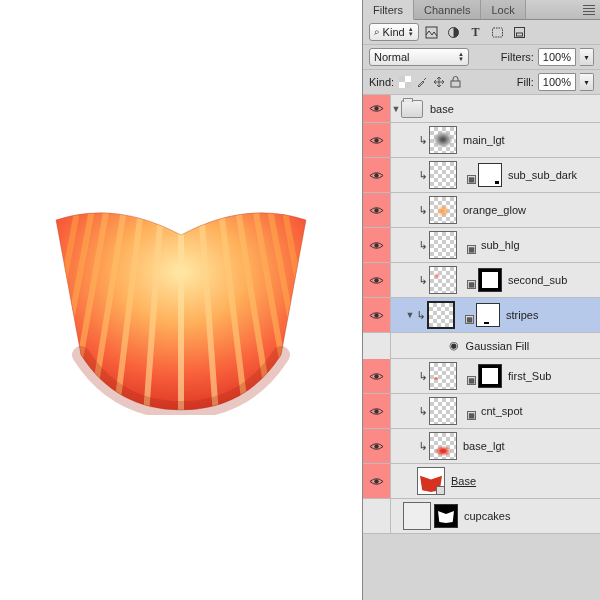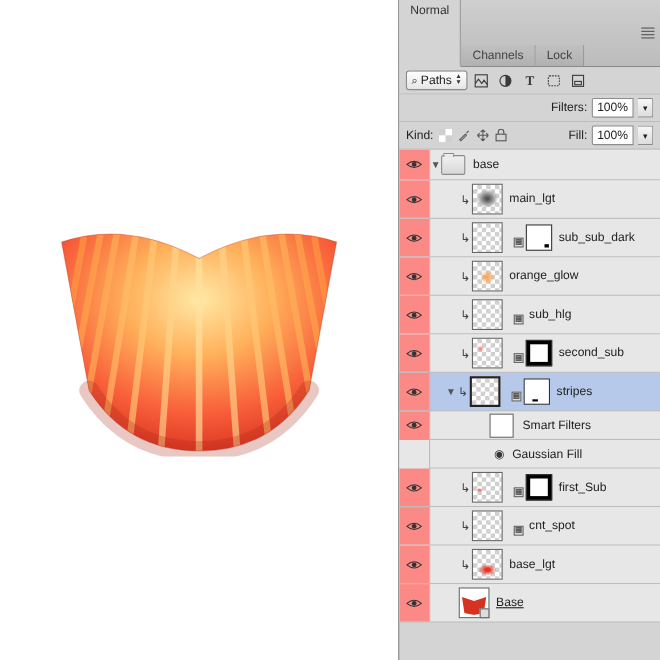--- a/index.html
+++ b/index.html
@@ -5,21 +5,21 @@
   * { box-sizing: border-box; margin: 0; padding: 0; font-family: "Lucida Grande", Arial, sans-serif; }
   body { width: 600px; height: 600px; background: #fff; display: flex; overflow: hidden; }
   .canvas { flex: 1; display: flex; align-items: center; justify-content: center; background: #fff; }
   .cupcake { width: 270px; height: 230px; }
 
   .panel { width: 238px; background: #d4d4d4; border-left: 1px solid #888; display: flex; flex-direction: column; font-size: 11px; color: #222; }
 
   .tabs { display: flex; background: linear-gradient(#cfcfcf,#bcbcbc); border-bottom: 1px solid #8a8a8a; }
   .tab { padding: 4px 10px 3px; border-right: 1px solid #9a9a9a; color: #333; cursor: default; }
   .tab.active { background: #d4d4d4; border-bottom: 1px solid #d4d4d4; margin-bottom: -1px; font-weight: 500; }
-  .tab.inactive { background: linear-gradient(#c0c0c0,#b1b1b1); color: #444; margin-top: 41px; }
+  .tab.inactive { background: linear-gradient(#c0c0c0,#b1b1b1); color: #444; }
   .hamburger { margin-left:auto; width:22px; display:flex; flex-direction:column; justify-content:center; gap:2px; padding:0 5px; }
   .hamburger span { height:1px; background:#555; }
 
   .opt-row { display:flex; align-items:center; gap:4px; padding:3px 6px; border-bottom:1px solid #bcbcbc; background:#d4d4d4; }
   .opt-row .sel { display:inline-flex; align-items:center; background:linear-gradient(#fefefe,#e6e6e6); border:1px solid #8c8c8c; border-radius:3px; height:18px; padding:0 4px; }
   .opt-row .arrows { display:inline-flex; flex-direction:column; font-size:6px; line-height:5px; margin-left:3px; color:#333; }
   .opt-row .icon-btn { width:18px; height:18px; display:flex; align-items:center; justify-content:center; border:1px solid transparent; color:#3a3a3a; }
   .opt-row .spacer { flex:1; }
   .opt-row .pct { display:inline-flex; align-items:center; background:#fff; border:1px solid #8c8c8c; border-radius:2px 0 0 2px; height:18px; padding:0 4px; font-size:11px; }
   .opt-row .pct-car { background:linear-gradient(#f7f7f7,#dcdcdc); border:1px solid #8c8c8c; border-left:none; border-radius:0 2px 2px 0; width:14px; height:18px; display:flex; align-items:center; justify-content:center; font-size:8px; }
@@ -86,35 +86,35 @@
       <line x1="240" y1="32" x2="272" y2="205" stroke="#ff9a42"></line>
     </g>
     <path d="M10 35 Q 70 15 135 50 Q 200 15 260 35 L 235 170 Q 200 225 135 225 Q 70 225 35 170 Z" fill="none" stroke="#b8341f" stroke-width="1" opacity="0.35"></path>
     <path d="M35 170 Q 70 225 135 225 Q 200 225 235 170" fill="none" stroke="#a82415" stroke-width="18" opacity="0.25" stroke-linecap="round"></path>
   </svg>
 </div>
 
 <div class="panel">
 
   <div class="tabs">
-    <div class="tab active">Normal</div>
+    <div class="tab active">Filters</div>
     <div class="tab inactive">Channels</div>
     <div class="tab inactive">Lock</div>
     <div class="hamburger">
         <span></span>
         <span></span>
         <span></span>
         <span></span>
       </div>
   </div>
 
   <div class="opt-row">
     <div class="sel">
       <span style="font-size:10px;">⌕</span>
-      <span style="margin-left:3px;">Paths</span>
+      <span style="margin-left:3px;">Kind</span>
       <span class="arrows">
           <span>▲</span>
           <span>▼</span>
         </span>
     </div>
     <div class="icon-btn">
         <svg width="13" height="13" viewBox="0 0 13 13">
           <rect x="1" y="1" width="11" height="11" fill="none" stroke="#3a3a3a"></rect>
           <path d="M1 9 L4 5 L7 9 L9 6 L12 10" fill="none" stroke="#3a3a3a"></path>
         </svg>
@@ -134,20 +134,27 @@
     <div class="icon-btn">
         <svg width="13" height="13" viewBox="0 0 13 13">
           <rect x="1.5" y="1.5" width="10" height="10" fill="none" stroke="#3a3a3a"></rect>
           <rect x="3.5" y="7" width="6" height="3" fill="none" stroke="#3a3a3a"></rect>
         </svg>
       </div>
     <div class="spacer"></div>
   </div>
 
   <div class="opt-row">
+    <div class="sel" style="min-width:100px;">
+      <span>Normal</span>
+      <span class="arrows" style="margin-left:auto;">
+          <span>▲</span>
+          <span>▼</span>
+        </span>
+    </div>
     <div class="spacer"></div>
     <span>Filters:</span>
     <span class="pct">100%</span>
     <span class="pct-car">▾</span>
   </div>
 
   <div class="opt-row">
     <span>Kind:</span>
     <div class="lock-ico">
         <svg width="12" height="12" viewBox="0 0 12 12">
@@ -293,31 +300,20 @@
       <div class="mini">
           <div class="link">▦</div>
         </div>
       <div class="mask">
           <div class="dot" style="bottom:2px;left:7px;width:5px;height:2px;"></div>
         </div>
       <span class="name">stripes</span>
     </div>
 
     <div class="sf-row">
-      <div class="vis" style="height:26px;">
-          <svg viewBox="0 0 16 16">
-            <path d="M1 8 Q8 2 15 8 Q8 14 1 8 Z" fill="none" stroke="#333"></path>
-            <circle cx="8" cy="8" r="2.3" fill="#333"></circle>
-          </svg>
-        </div>
-      <div style="width:54px;"></div>
-      <div class="sf-thumb"></div>
-      <span class="name">Smart Filters</span>
-    </div>
-    <div class="sf-row">
       <div class="vis" style="height:26px;background:#e7e7e7;"></div>
       <div style="width:58px;"></div>
       <span class="eye2">◉</span>
       <span class="name">Gaussian Fill</span>
     </div>
 
     <div class="layer">
       <div class="vis">
           <svg viewBox="0 0 16 16">
             <path d="M1 8 Q8 2 15 8 Q8 14 1 8 Z" fill="none" stroke="#333"></path>
@@ -377,15 +373,24 @@
           </svg>
         </div>
       <div class="indent" style="width:26px;"></div>
       <div class="thumb" style="background:#fff;position:relative;">
           <div style="position:absolute;left:2px;top:6px;width:22px;height:18px;background:#d6321f;clip-path:polygon(0 10%,50% 30%,100% 10%,90% 90%,50% 100%,10% 90%);"></div>
           <div style="position:absolute;bottom:-1px;right:-1px;width:9px;height:9px;background:#ddd;border:1px solid #666;"></div>
         </div>
       <span class="name u">Base</span>
     </div>
 
+    <div class="layer">
+      <div class="vis off"></div>
+      <div class="indent" style="width:12px;"></div>
+      <div class="thumb" style="background:#eee;"></div>
+      <div class="mask" style="background:#000;">
+          <div style="position:absolute;inset:4px 3px;background:#fff;clip-path:polygon(0 15%,50% 35%,100% 15%,92% 92%,50% 100%,8% 92%);"></div>
+        </div>
+      <span class="name">cupcakes</span>
+    </div>
 
   </div>
 </div>
 
 </body></html>

